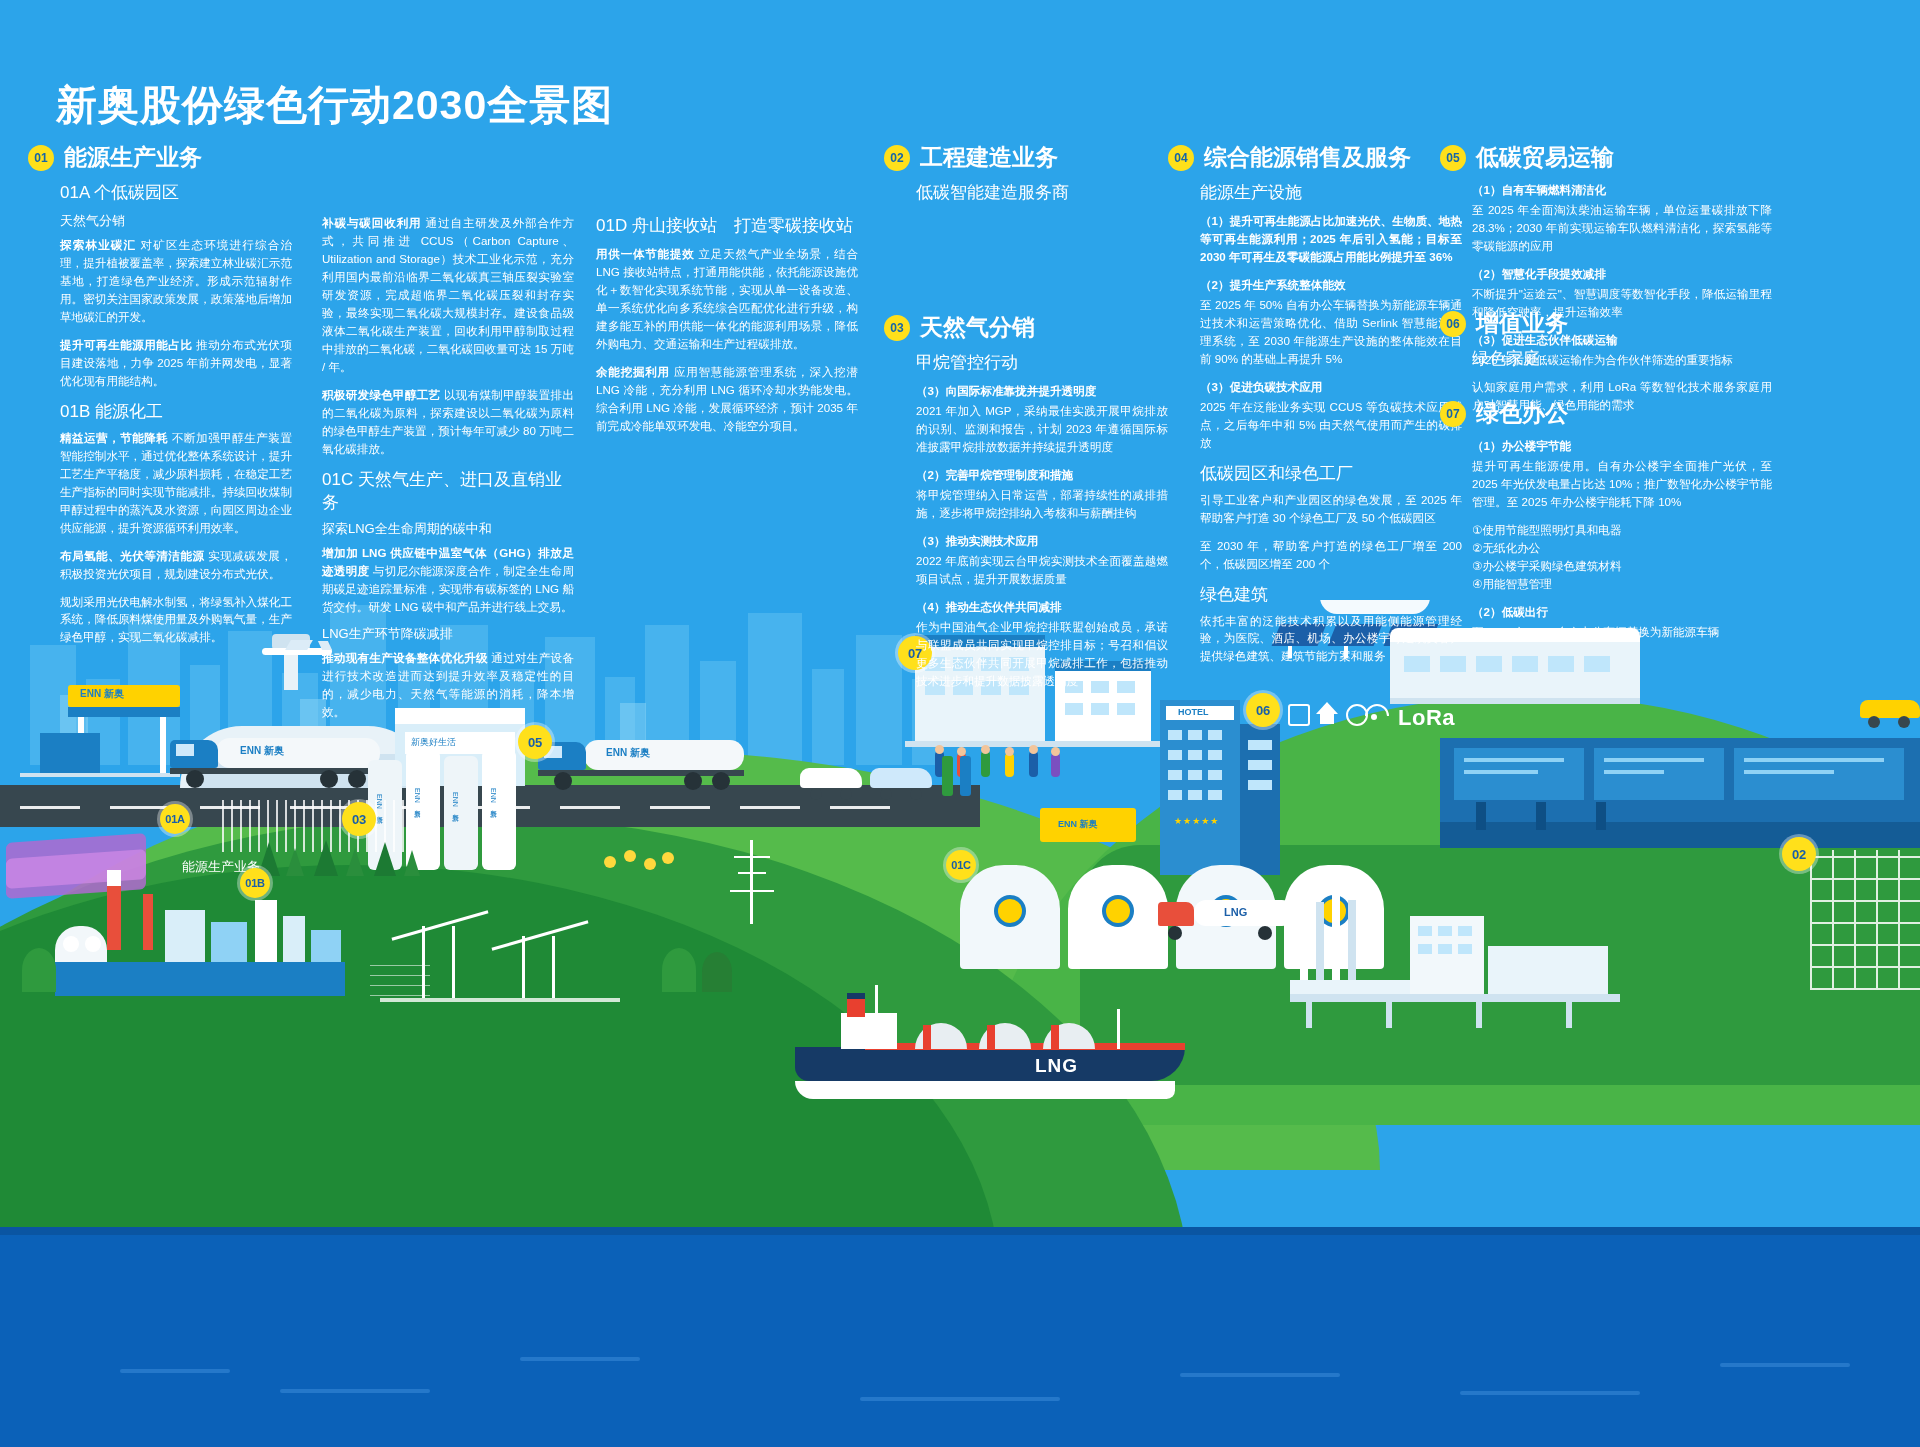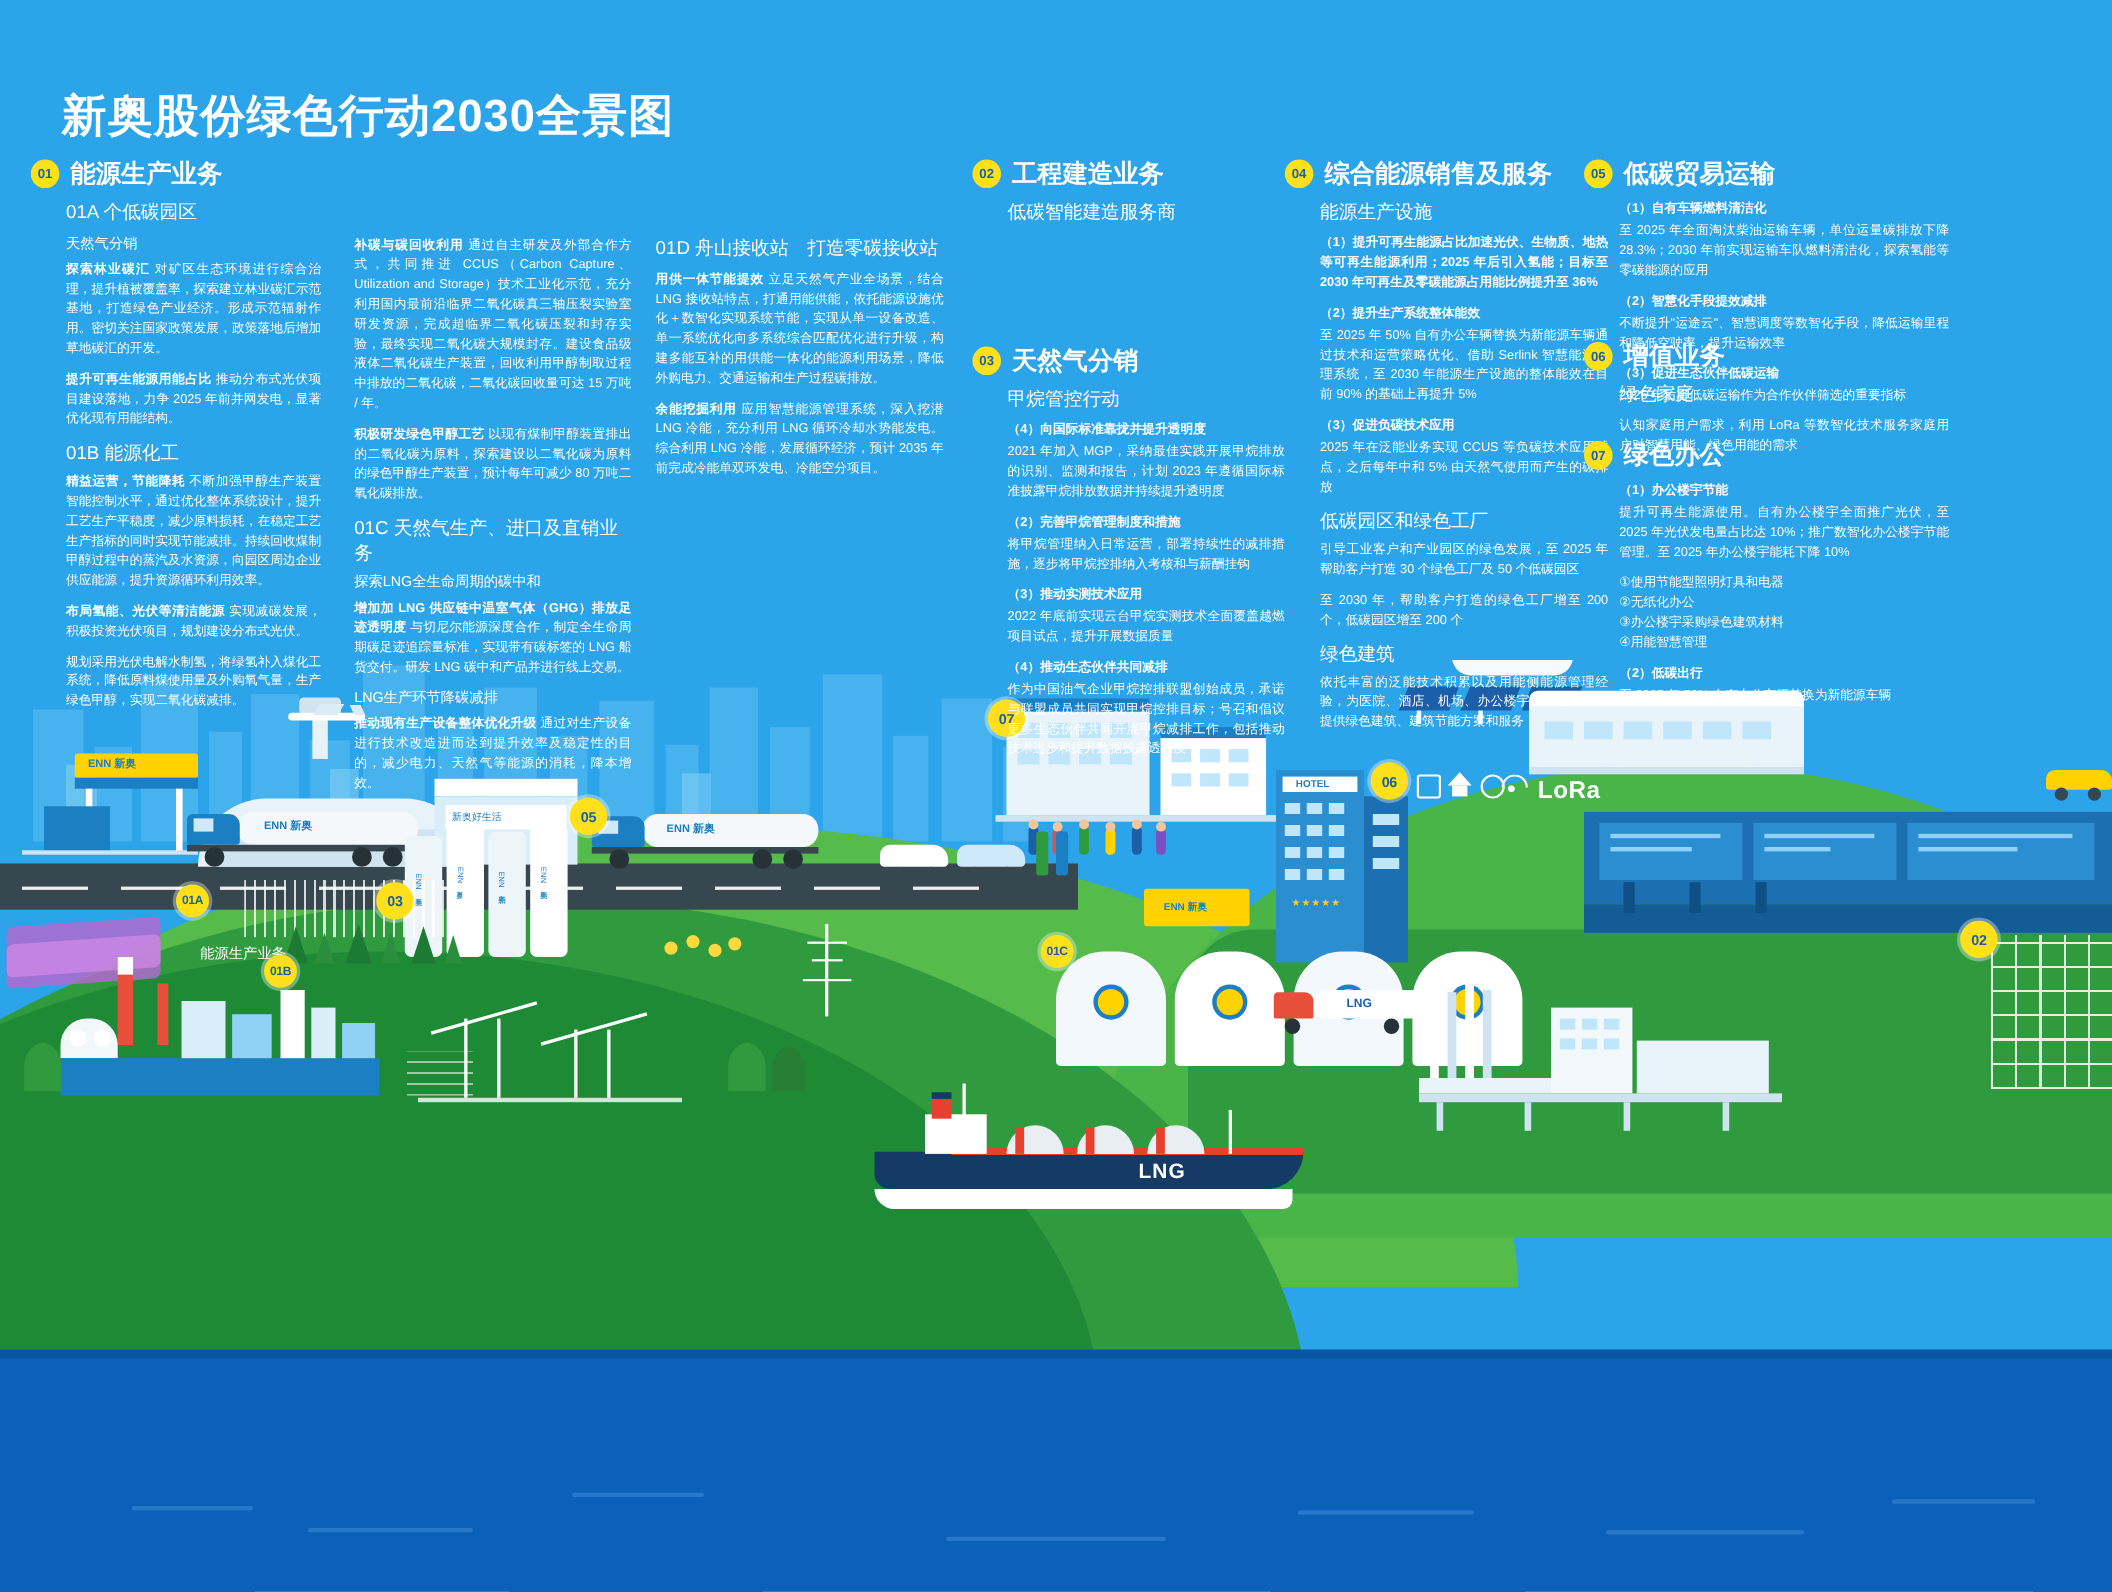--- a/index.html
+++ b/index.html
@@ -509,21 +509,21 @@
     </div>
   </div>
 
   <div class="sec" style="left:884px;top:312px;width:290px;">
     <div class="sechead">
       <div class="num">03</div>
       <div class="sectitle">天然气分销</div>
     </div>
     <div class="colw2" style="margin-left:32px;">
       <div class="subhead">甲烷管控行动</div>
-      <p class="para" style="margin-bottom:2px;font-weight:bold;">（4）向国际标准靠拢并提升透明度</p>
+      <p class="para" style="margin-bottom:2px;font-weight:bold;">（3）向国际标准靠拢并提升透明度</p>
       <p class="para">2021 年加入 MGP，采纳最佳实践开展甲烷排放的识别、监测和报告，计划 2023 年遵循国际标准披露甲烷排放数据并持续提升透明度</p>
       <p class="para" style="margin-bottom:2px;font-weight:bold;">（2）完善甲烷管理制度和措施</p>
       <p class="para">将甲烷管理纳入日常运营，部署持续性的减排措施，逐步将甲烷控排纳入考核和与薪酬挂钩</p>
       <p class="para" style="margin-bottom:2px;font-weight:bold;">（3）推动实测技术应用</p>
       <p class="para">2022 年底前实现云台甲烷实测技术全面覆盖越燃项目试点，提升开展数据质量</p>
       <p class="para" style="margin-bottom:2px;font-weight:bold;">（4）推动生态伙伴共同减排</p>
       <p class="para">作为中国油气企业甲烷控排联盟创始成员，承诺与联盟成员共同实现甲烷控排目标；号召和倡议更多生态伙伴共同开展甲烷减排工作，包括推动技术进步和提升数据披露透明度</p>
     </div>
   </div>
 

